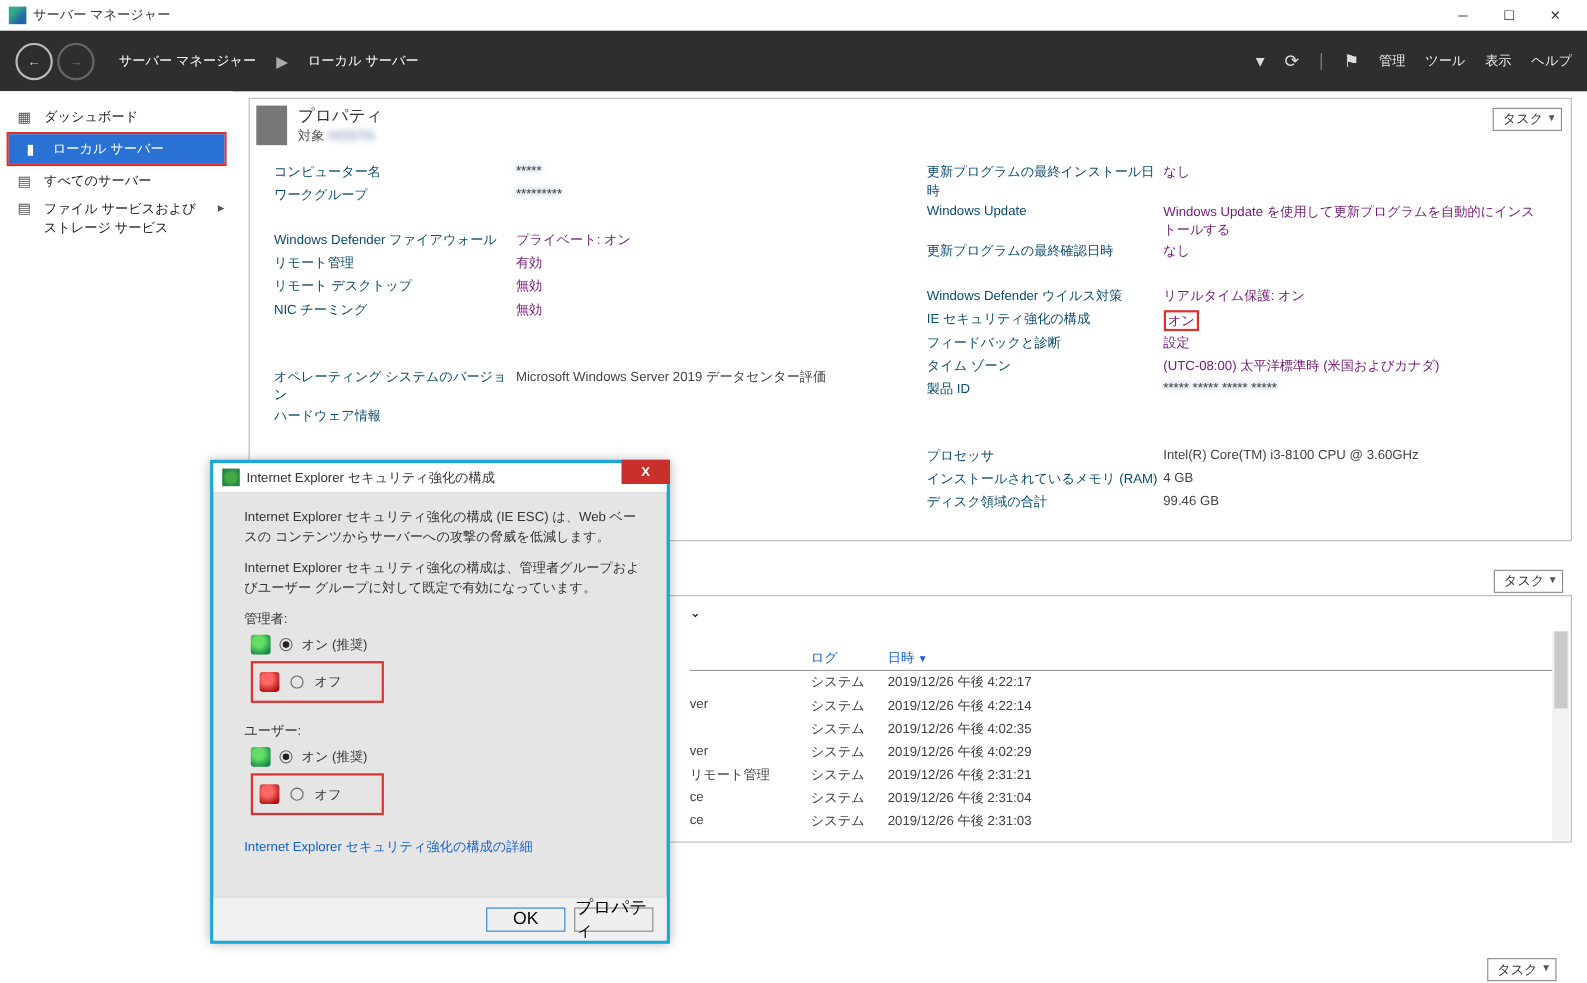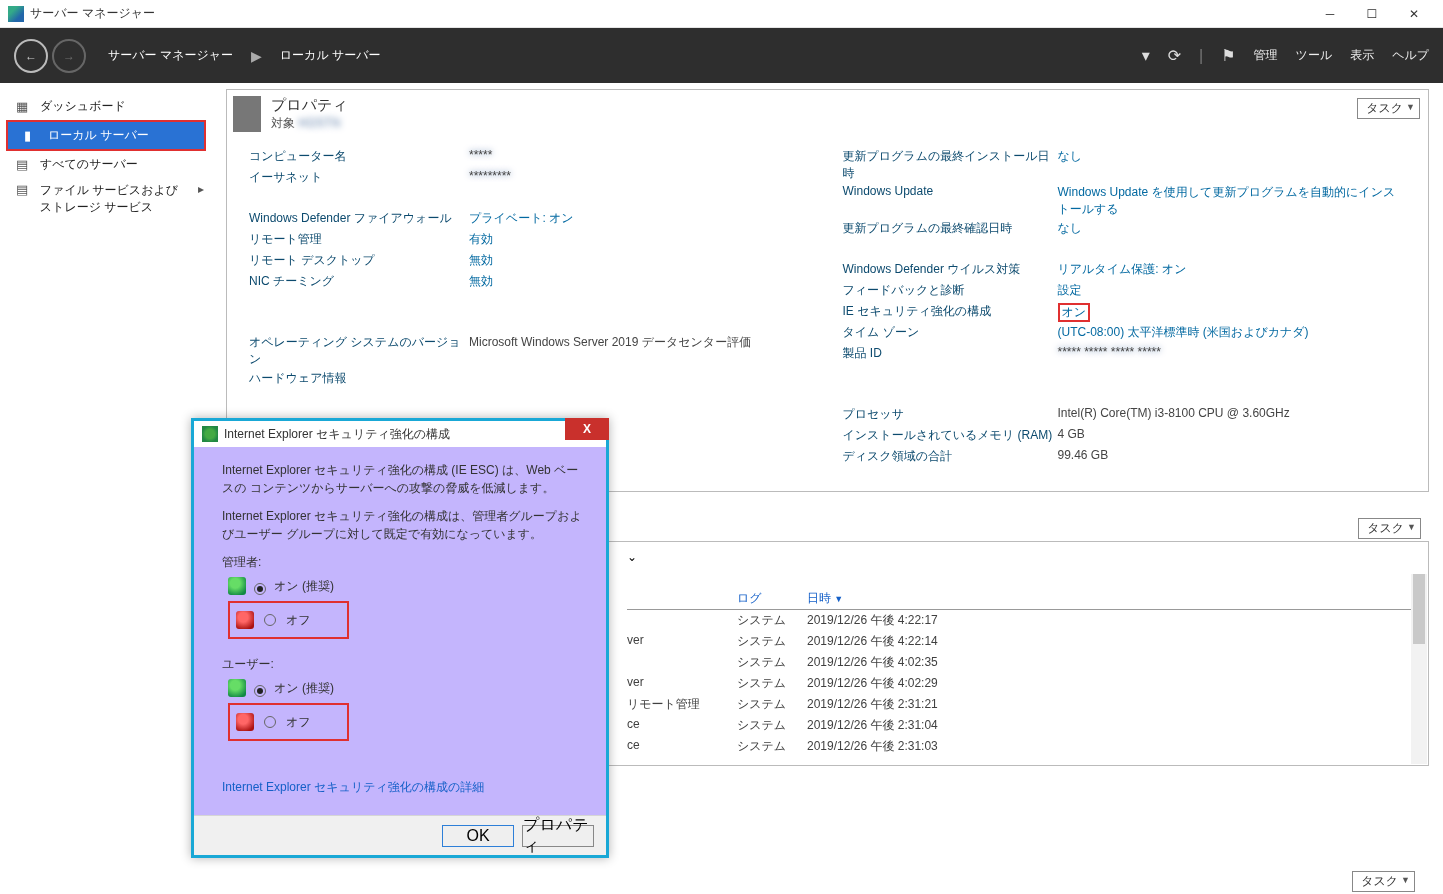--- a/index.html
+++ b/index.html
@@ -29,50 +29,50 @@
 .panel-sub{font-size:12px;color:#555}
 .blurred{color:transparent;text-shadow:0 0 6px #5a7aa5}
 .tasks{position:absolute;right:8px;top:8px;border:1px solid #888;padding:1px 16px 1px 8px;font-size:12px;color:#333}
 .tasks::after{content:"▼";position:absolute;right:4px;top:3px;font-size:9px;color:#555}
 .prop-grid{display:flex;padding:10px 22px 0 22px;gap:30px}
 .prop-col{flex:1;display:flex;flex-direction:column;gap:2px}
 .prop-row{display:flex;min-height:19px}
 .prop-label{width:220px;color:#0c4a6e}
 .prop-col.right .prop-label{width:215px}
 .prop-val{flex:1;color:#444}
-.prop-val.link{color:#0369a1}
+.prop-val.link{color:#701a75}
 .prop-spacer{height:18px}
 .hlred{border:2px solid #e03030;display:inline-block;padding:0 2px;line-height:15px}
 .events-bar{margin-top:18px;display:flex;justify-content:flex-end}
 .ev-head{display:flex;color:#1560c8;font-size:12px;border-bottom:1px solid #999;padding-bottom:2px}
 .ev-head .c1{width:110px}
 .ev-head .c2{width:70px}
 .ev-head .c3{width:200px}
 .ev-row{display:flex;color:#404040;padding:2px 0}
 .ev-row .c1{width:110px;overflow:hidden}
 .ev-row .c2{width:70px}
 .ev-row .c3{width:200px}
 .scrollbar{position:absolute;right:1px;top:32px;bottom:1px;width:16px;background:#f2f2f2}
 .scrollbar .thumb{position:absolute;top:0;left:2px;right:2px;height:70px;background:#c9c9c9}
 .panel.ev{margin-top:10px;padding:8px 12px 8px 12px}
-.dialog{position:absolute;left:191px;top:418px;width:418px;height:440px;background:#c4b5fd;border:3px solid #19a8d6;box-shadow:0 0 10px rgba(0,0,0,.3)}
+.dialog{position:absolute;left:191px;top:418px;width:418px;height:440px;background:#e5e5e5;border:3px solid #19a8d6;box-shadow:0 0 10px rgba(0,0,0,.3)}
 .dlg-title{height:26px;background:#fff;display:flex;align-items:center;padding-left:8px;color:#333;font-size:13px}
 .dlg-title .di{width:16px;height:16px;margin-right:6px;background:radial-gradient(circle,#4a4 40%,#284 70%)}
 .dlg-close{position:absolute;right:-3px;top:-3px;width:44px;height:22px;background:#c9302c;color:#fff;display:flex;align-items:center;justify-content:center;font-size:12px;font-weight:bold}
 .dlg-body{padding:14px 20px 8px 28px;color:#333;font-size:12px;line-height:1.5}
 .dlg-body p{margin-bottom:10px}
 .dlg-section{margin-top:8px}
-.radio-row{display:flex;align-items:flex-end;gap:8px;margin:6px 0;padding-left:6px}
+.radio-row{display:flex;align-items:center;gap:8px;margin:6px 0;padding-left:6px}
 .shield{width:18px;height:18px;border-radius:3px}
 .shield.green{background:radial-gradient(circle at 40% 35%,#6d6 30%,#184 80%)}
 .shield.red{background:radial-gradient(circle at 40% 35%,#f66 30%,#a11 80%)}
 .radio{width:12px;height:12px;border:1px solid #666;border-radius:50%;display:inline-flex;align-items:center;justify-content:center}
 .radio.checked::after{content:"";width:6px;height:6px;background:#222;border-radius:50%}
 .hlbox{border:2px solid #e03030;display:inline-flex;align-items:center;gap:10px;padding:8px 36px 8px 6px}
-.dlg-link{color:#1560c8;margin-top:31px;display:inline-block}
+.dlg-link{color:#1560c8;margin-top:14px;display:inline-block}
 .dlg-foot{position:absolute;bottom:0;left:0;right:0;height:40px;background:#f0f0f0;display:flex;justify-content:flex-end;align-items:center;gap:8px;padding-right:12px;border-top:1px solid #d5d5d5}
 .dlg-btn{width:72px;height:22px;border:1px solid #888;background:#efefef;font-size:16px;display:flex;align-items:center;justify-content:center}
 .dlg-btn.primary{border:1px solid #2d7fd8}
 .bottombar{position:absolute;bottom:10px;right:20px}
 </style>
 </head>
 <body>
 
 <div class="titlebar">
   <div class="appicon"></div>
@@ -136,21 +136,21 @@
         </div>
         <div class="tasks">タスク</div>
       </div>
       <div class="prop-grid">
         <div class="prop-col" id="prop-left">
             <div class="prop-row">
               <div class="prop-label">コンピューター名</div>
               <div class="prop-val blurred">*****</div>
             </div>
             <div class="prop-row">
-              <div class="prop-label">イーサネット</div>
+              <div class="prop-label">ワークグループ</div>
               <div class="prop-val blurred">*********</div>
             </div>
             <div class="prop-spacer"></div>
             <div class="prop-row">
               <div class="prop-label">Windows Defender ファイアウォール</div>
               <div class="prop-val link">プライベート: オン</div>
             </div>
             <div class="prop-row">
               <div class="prop-label">リモート管理</div>
               <div class="prop-val link">有効</div>
@@ -186,26 +186,26 @@
             <div class="prop-row">
               <div class="prop-label">更新プログラムの最終確認日時</div>
               <div class="prop-val link">なし</div>
             </div>
             <div class="prop-spacer"></div>
             <div class="prop-row">
               <div class="prop-label">Windows Defender ウイルス対策</div>
               <div class="prop-val link">リアルタイム保護: オン</div>
             </div>
             <div class="prop-row">
+              <div class="prop-label">IE セキュリティ強化の構成</div>
+              <div class="prop-val link"><span class="hlred">オン</span></div>
+            </div>
+            <div class="prop-row">
               <div class="prop-label">フィードバックと診断</div>
               <div class="prop-val link">設定</div>
-            </div>
-            <div class="prop-row">
-              <div class="prop-label">IE セキュリティ強化の構成</div>
-              <div class="prop-val link"><span class="hlred">オン</span></div>
             </div>
             <div class="prop-row">
               <div class="prop-label">タイム ゾーン</div>
               <div class="prop-val link">(UTC-08:00) 太平洋標準時 (米国およびカナダ)</div>
             </div>
             <div class="prop-row">
               <div class="prop-label">製品 ID</div>
               <div class="prop-val blurred">***** ***** ***** *****</div>
             </div>
             <div class="prop-spacer"></div>

